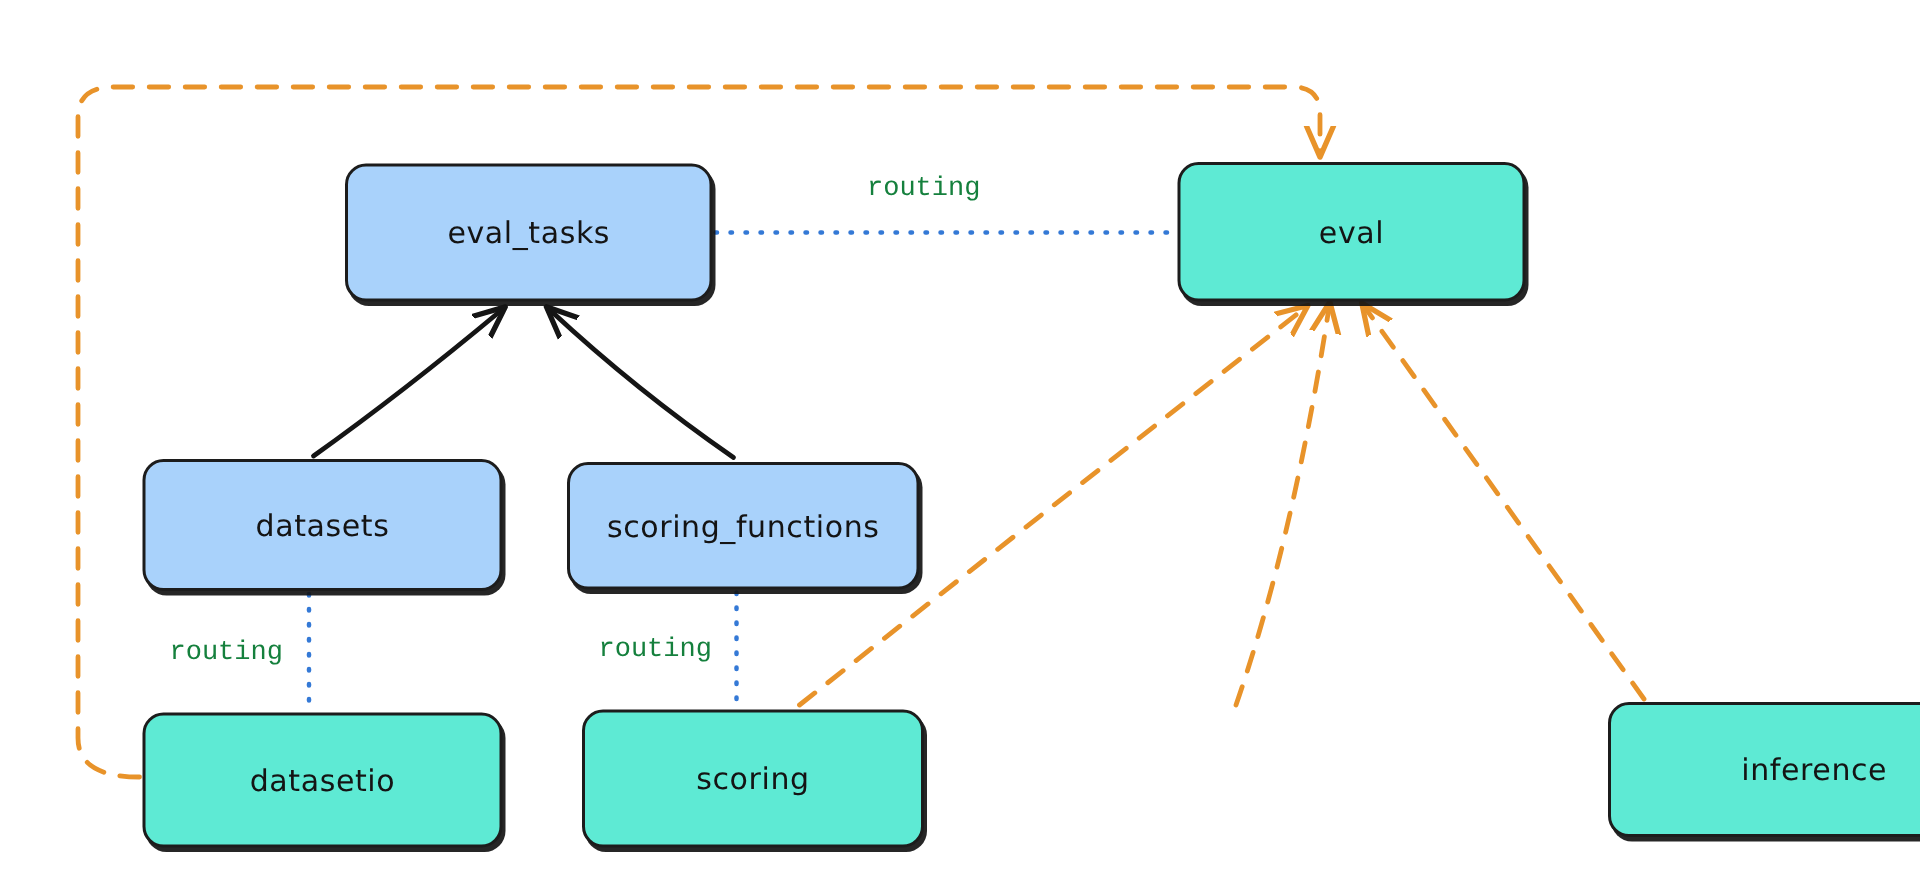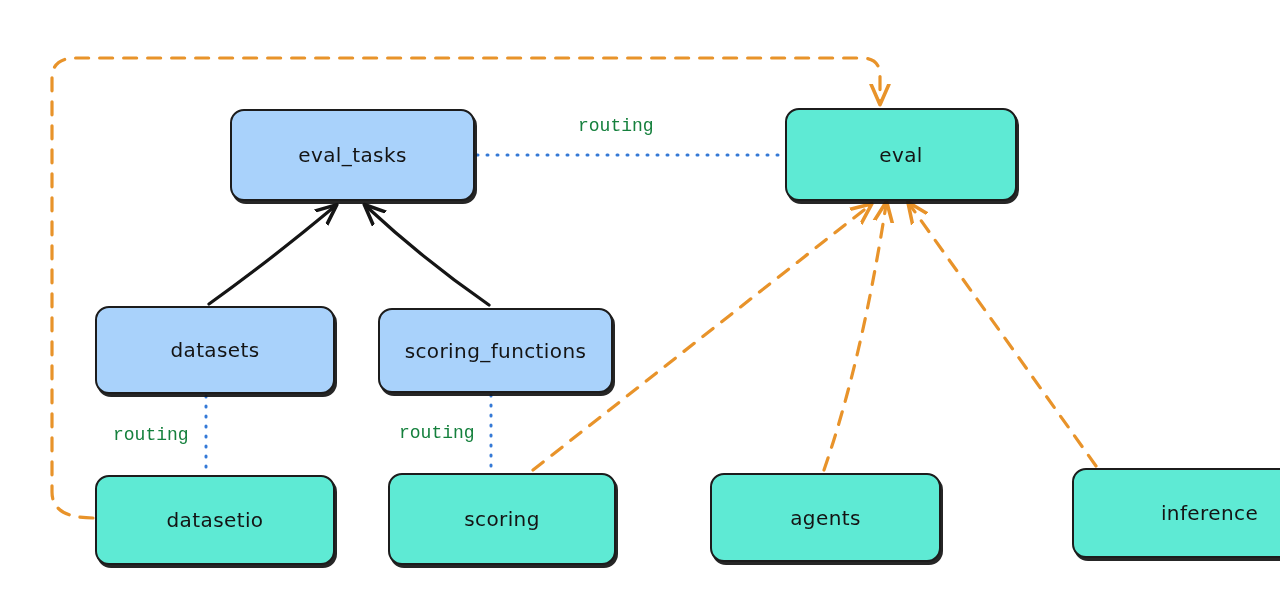--- a/index.html
+++ b/index.html
@@ -123,23 +123,20 @@
   </div>
 
   <div class="node green" style="left:95px; top:475px; width:240px; height:90px;text-align:right;">
     <span class="node-label">datasetio</span>
   </div>
 
   <div class="node green" style="left:388px; top:473px; width:228px; height:92px;">
     <span class="node-label">scoring</span>
   </div>
 
-  <div class="node green" style="left:710px; top:473px; width:231px; height:89px;">
-    <span class="node-label">agents</span>
-  </div>
 
   <div class="node green" style="left:1072px; top:468px; width:231px; height:90px;padding-left:44px;">
     <span class="node-label">inference</span>
   </div>
 
   <div class="edge-label" style="left:578px; top:116px;">routing</div>
 
   <div class="edge-label" style="left:113px; top:425px;">routing</div>
 
   <div class="edge-label" style="left:399px; top:423px;">routing</div>

